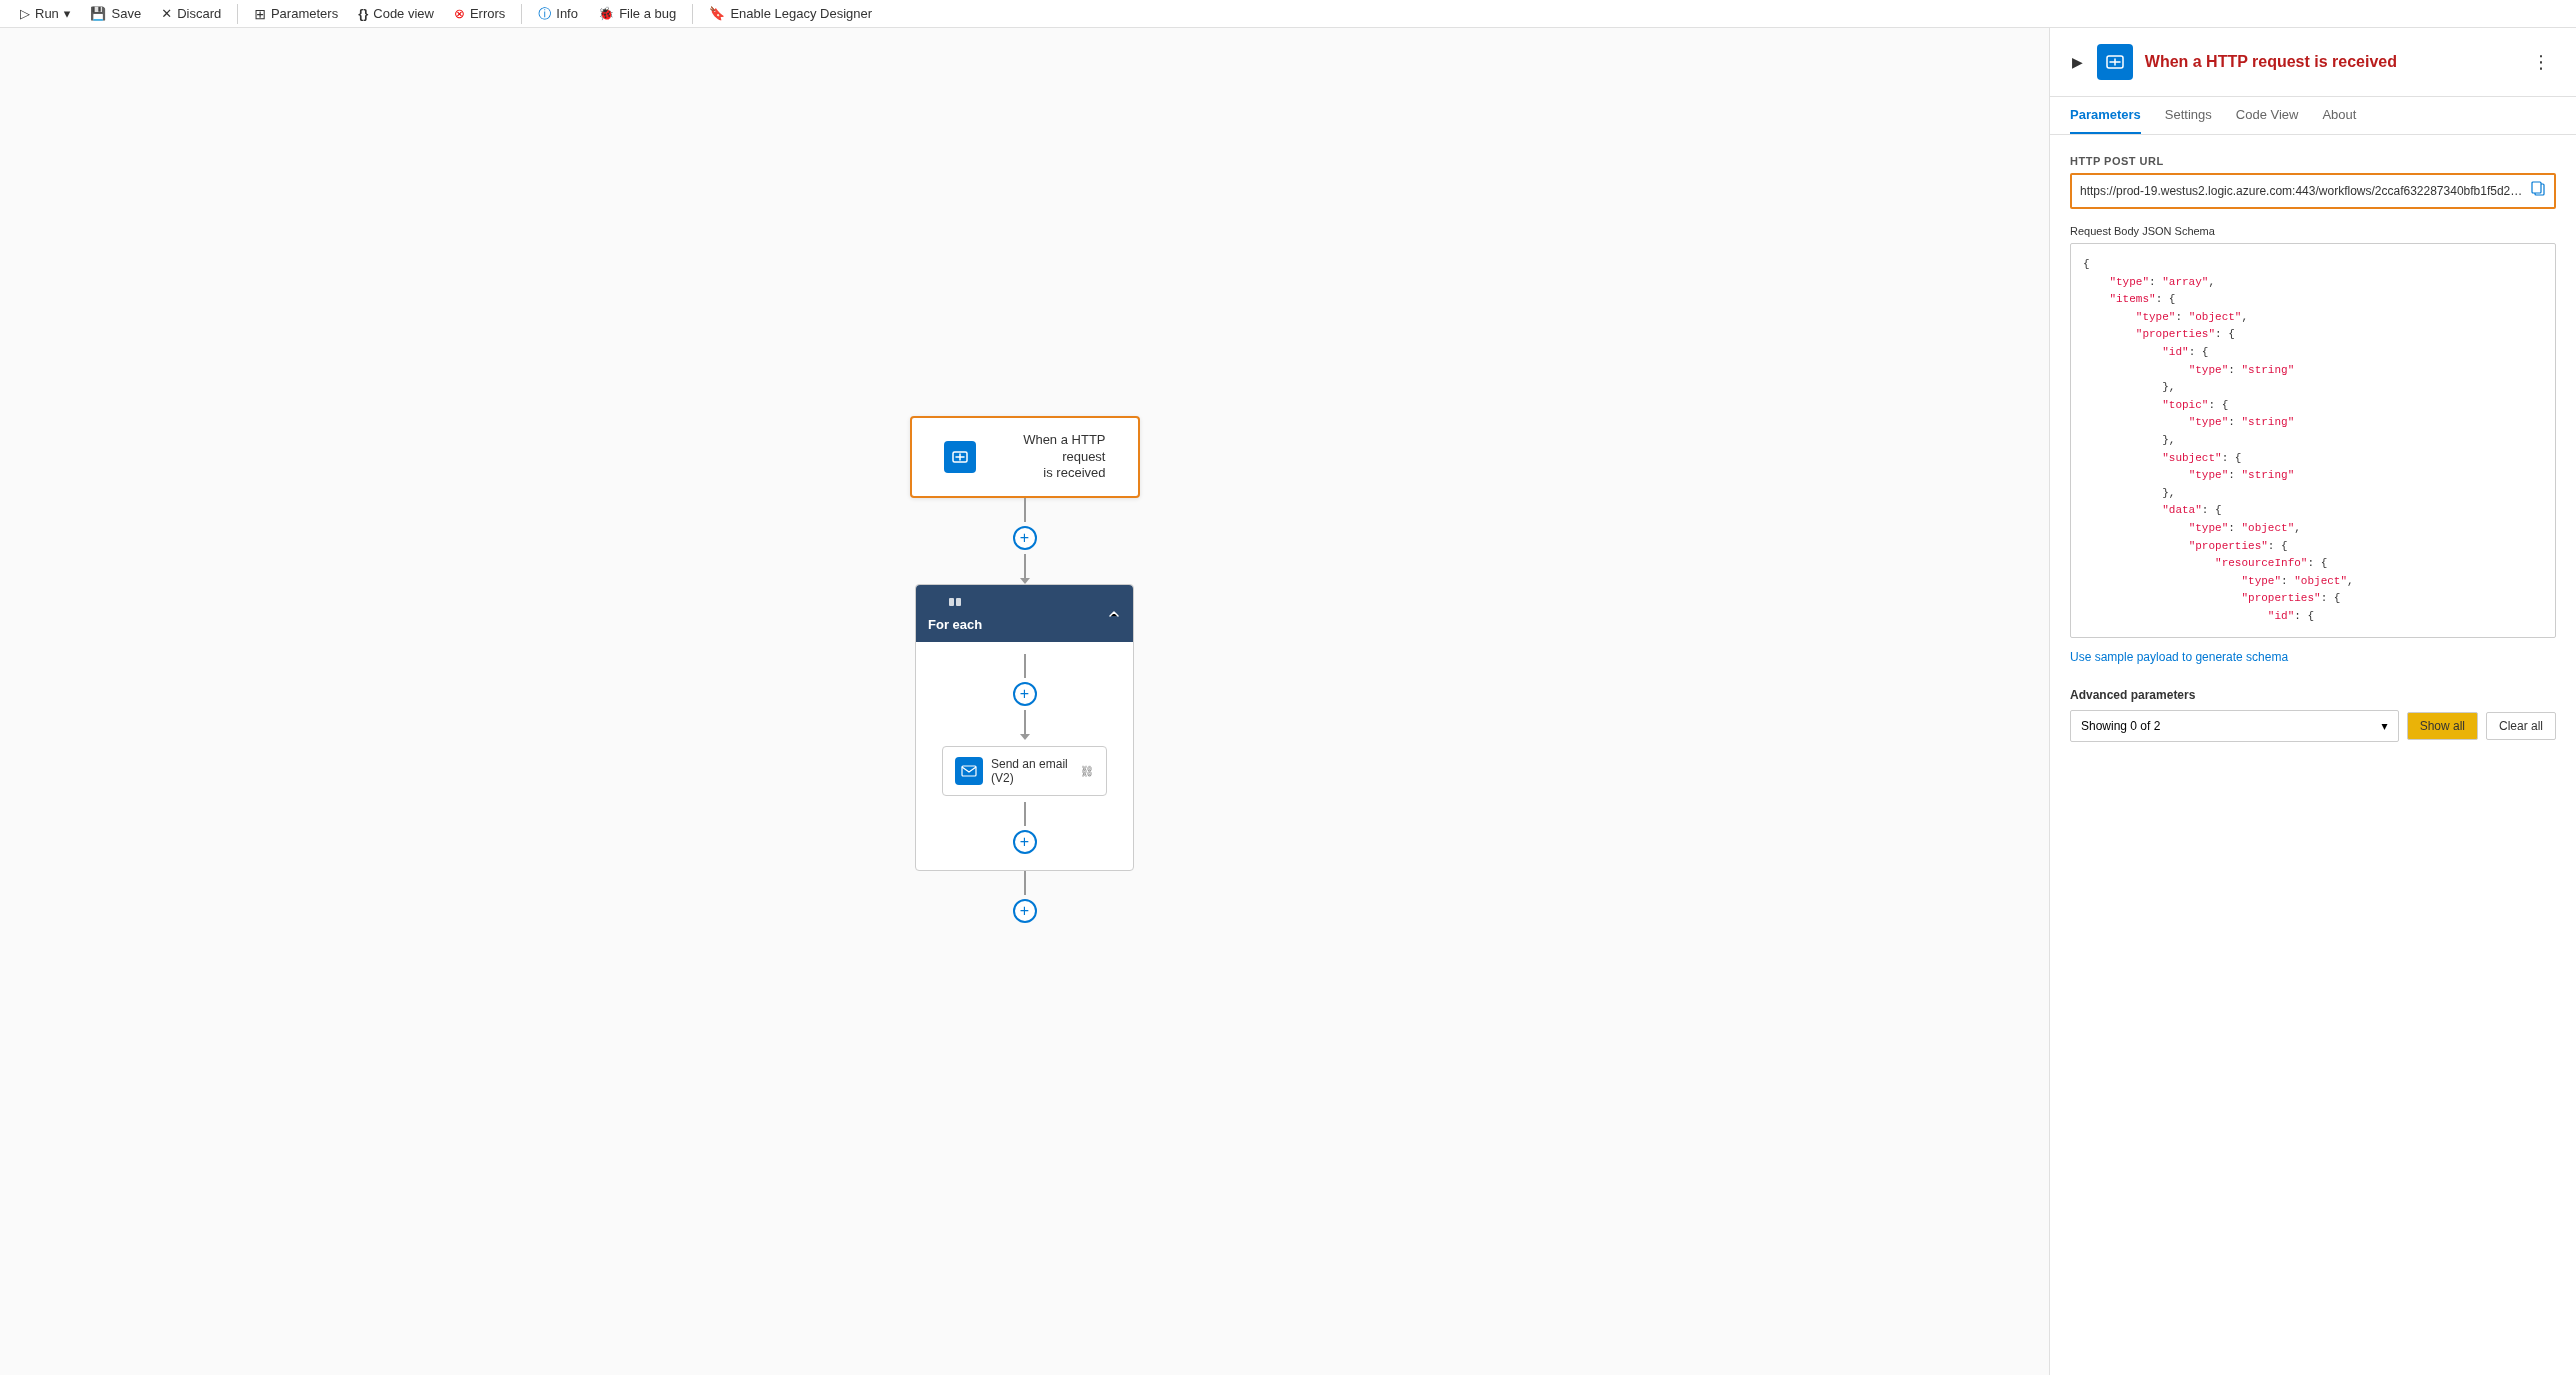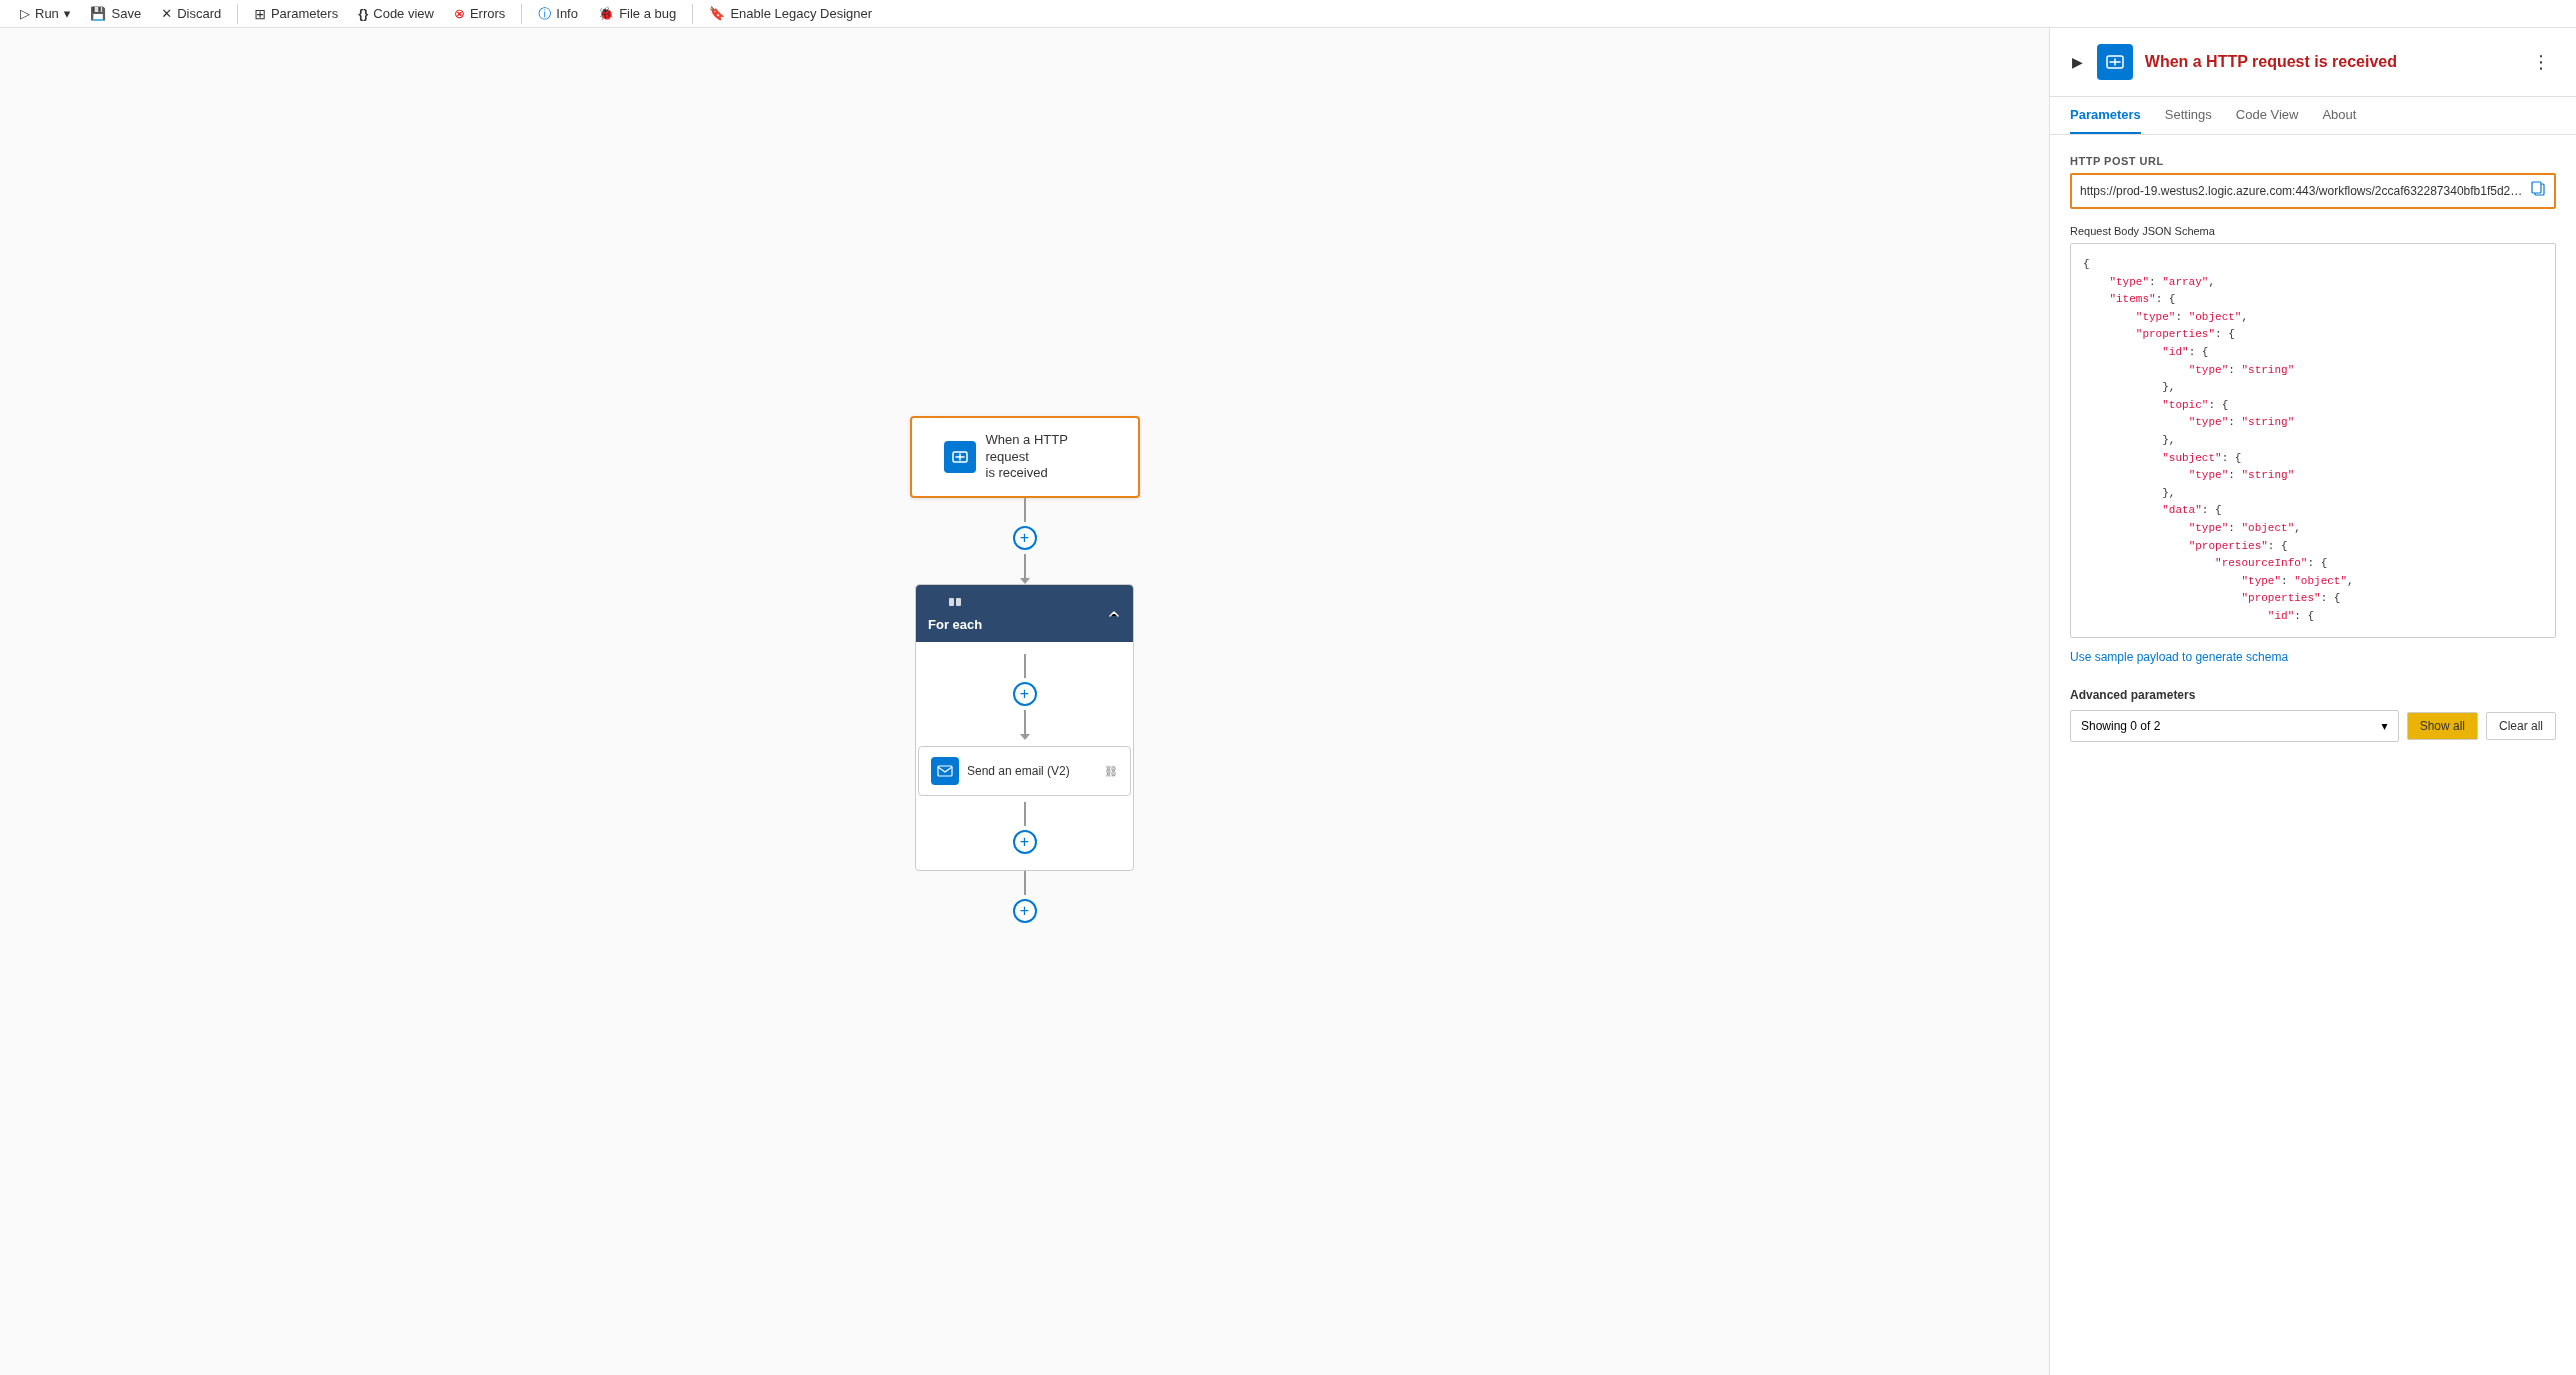--- a/index.html
+++ b/index.html
@@ -61,20 +61,21 @@
       border: 2px solid #e8821a;
       border-radius: 4px;
       background: #fff;
       width: 230px;
       padding: 14px 32px;
       display: flex;
       align-items: center;
       gap: 10px;
       cursor: pointer;
       box-shadow: 0 1px 4px rgba(0,0,0,0.1);
+      text-align: right;
     }
     .node-http-icon {
       width: 32px;
       height: 32px;
       background: #0078d4;
       border-radius: 4px;
       display: flex;
       align-items: center;
       justify-content: center;
       color: #fff;
@@ -154,21 +155,21 @@
       flex-direction: column;
       align-items: center;
       gap: 6px;
     }
 
     
     .node-email {
       border: 1px solid #ccc;
       border-radius: 4px;
       background: #fff;
-      width: 213px;
+      width: 165px;
       padding: 10px 12px;
       display: flex;
       align-items: center;
       gap: 8px;
       cursor: pointer;
     }
     .node-email-icon {
       width: 28px;
       height: 28px;
       background: #0078d4;

